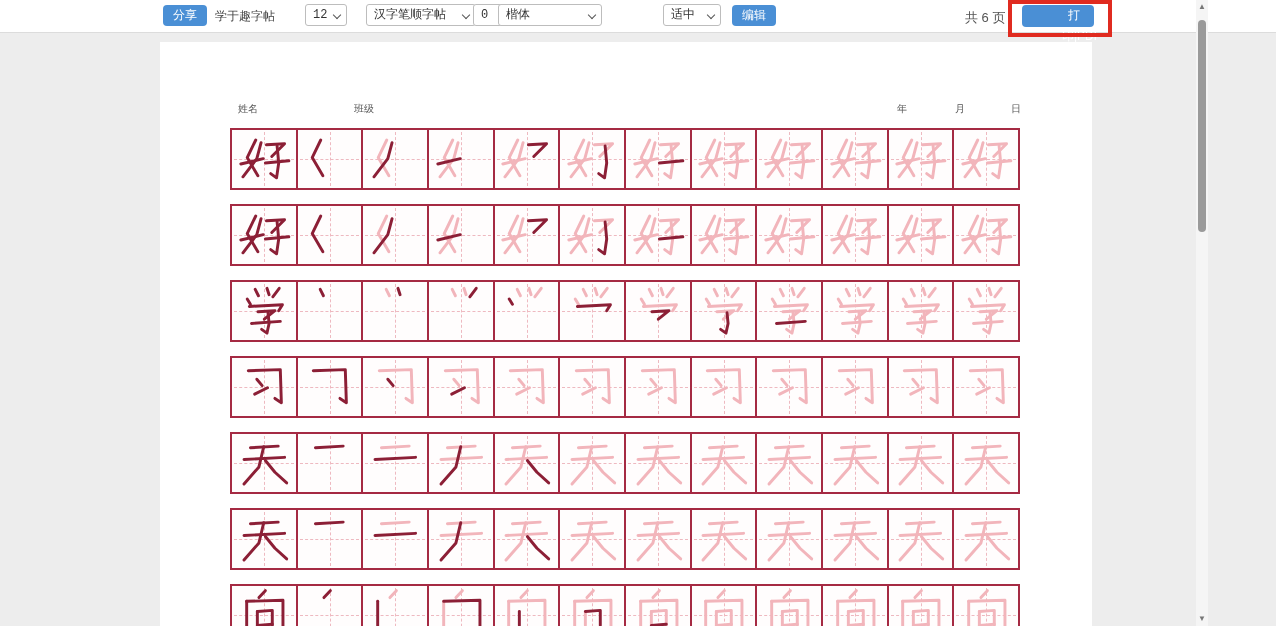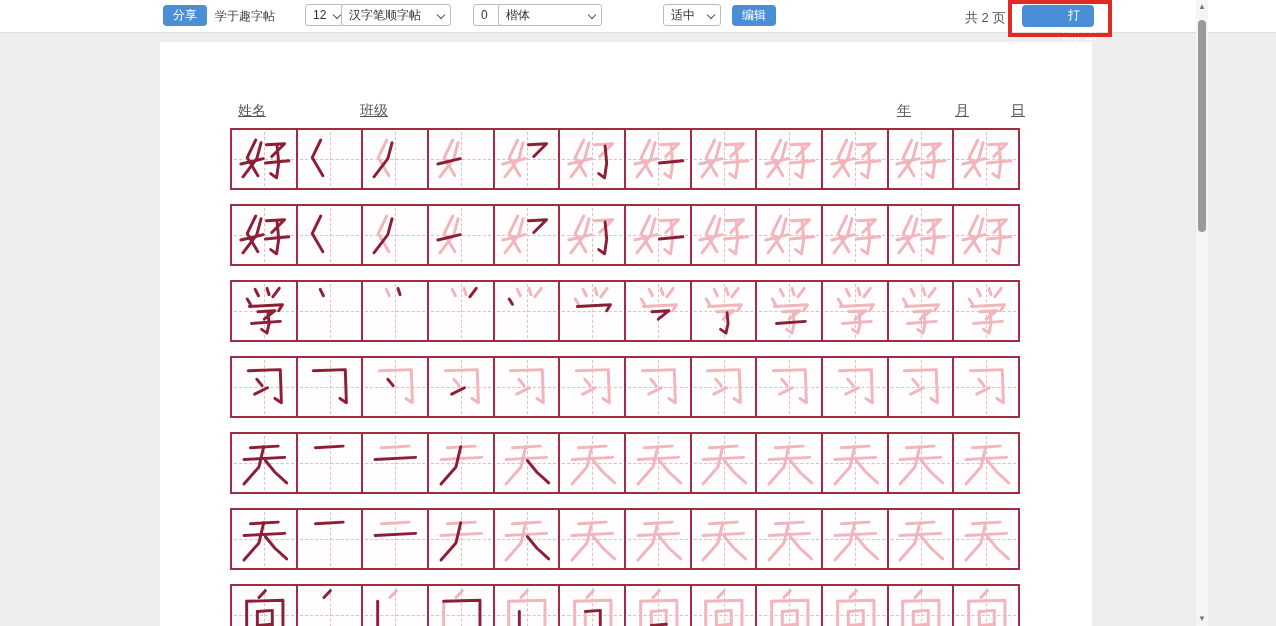--- a/index.html
+++ b/index.html
@@ -10,21 +10,21 @@
   
   .toolbar { position:absolute; left:0; top:0; width:1276px; height:33px;
     background:#ffffff; border-bottom:1px solid #dcdcdc; z-index:5; }
   .btn { position:absolute; top:5px; height:21px; border:none; border-radius:4px;
     background:#4a8fd5; color:#ffffff; font-size:12px; line-height:21px;
     text-align:center; cursor:pointer; padding:0 8px; font-family:inherit; }
   .site-name { position:absolute; left:215px; top:8px; font-size:12px; color:#444; }
   .selwrap { position:absolute; top:4px; height:22px; }
   .selwrap select { width:100%; height:22px; border:1px solid #bdbdbd; border-radius:3px;
     background:#ffffff; font-size:12px; color:#333; padding:0 18px 0 7px;
-    -webkit-appearance:none; appearance:none; font-family:Liberation Sans, sans-serif; }
+    -webkit-appearance:none; appearance:none; font-family:Liberation Mono, monospace; }
   .chev { position:absolute; right:7px; top:8px; width:6px; height:6px;
     border-right:1.5px solid #555; border-bottom:1.5px solid #555;
     transform:rotate(45deg); pointer-events:none; }
   .page-count { position:absolute; left:965px; top:9px; font-size:13px; color:#555; }
 
   
   .annot { position:absolute; left:1008px; top:0px; width:104px; height:37px;
     border:4px solid #e02b20; z-index:9; pointer-events:none; }
 
   
@@ -32,22 +32,22 @@
     background:#f5f5f5; z-index:8; }
   .sb-arrow { position:absolute; left:0; width:12px; height:14px; color:#777;
     font-size:8px; line-height:14px; text-align:center; cursor:pointer; }
   .sb-up { top:0; } .sb-down { bottom:0; }
   .sb-thumb { position:absolute; left:2px; top:20px; width:8px; height:212px;
     background:#9a9a9a; border-radius:4px; cursor:pointer; }
 
   
   .paper { position:absolute; left:160px; top:42px; width:932px; height:584px;
     background:#ffffff; }
-  .sheet-header span { position:absolute; top:60px; font-size:14px; color:#555;text-decoration:underline; }
-  .h-name  { left:78px; }  .h-class { left:200px; }
+  .sheet-header span { position:absolute; top:60px; font-size:10px; color:#555; }
+  .h-name  { left:78px; }  .h-class { left:194px; }
   .h-year  { left:737px; } .h-month { left:795px; } .h-day { left:851px; }
 
   
   .grid { position:absolute; left:70px; top:86px; width:790px; }
   .grid-row { display:flex; width:790px; height:62px; margin-bottom:14px;
     border:2px solid #a52a43; background:#fffdfd; }
   .cell { position:relative; flex:1 1 0; border-right:2px solid #a52a43; }
   .cell:last-child { border-right:none; }
   .gv { position:absolute; left:50%; top:2px; bottom:2px; width:0;
     border-left:1px dashed #eeb9c0; }
@@ -65,21 +65,21 @@
 
     <span class="site-name">学于趣字帖</span>
 
     <div class="selwrap" style="left:305px;width:42px;">
       <select>
         <option>12</option>
       </select>
       <span class="chev"></span>
     </div>
 
-    <div class="selwrap" style="left:341px;width:110px;">
+    <div class="selwrap" style="left:366px;width:110px;">
       <select>
         <option>汉字笔顺字帖</option>
       </select>
       <span class="chev"></span>
     </div>
 
     <div class="selwrap" style="left:473px;width:40px;">
       <select>
         <option>0</option>
       </select>
@@ -95,21 +95,21 @@
 
     <div class="selwrap" style="left:663px;width:58px;">
       <select>
         <option>适中</option>
       </select>
       <span class="chev"></span>
     </div>
 
     <button class="btn" style="left:709px;width:44px;margin-left:23px;">编辑</button>
 
-    <span class="page-count">共 2 页</span>
+    <span class="page-count">共 6 页</span>
 
     <button class="btn" style="left:1022px;width:72px;height:22px;padding-left:40px;">打印|PDF</button>
   </div>
 
   <div class="annot"></div>
 
   <div class="paper">
     <div class="sheet-header">
       <span class="h-name">姓名</span>
       <span class="h-class">班级</span>

